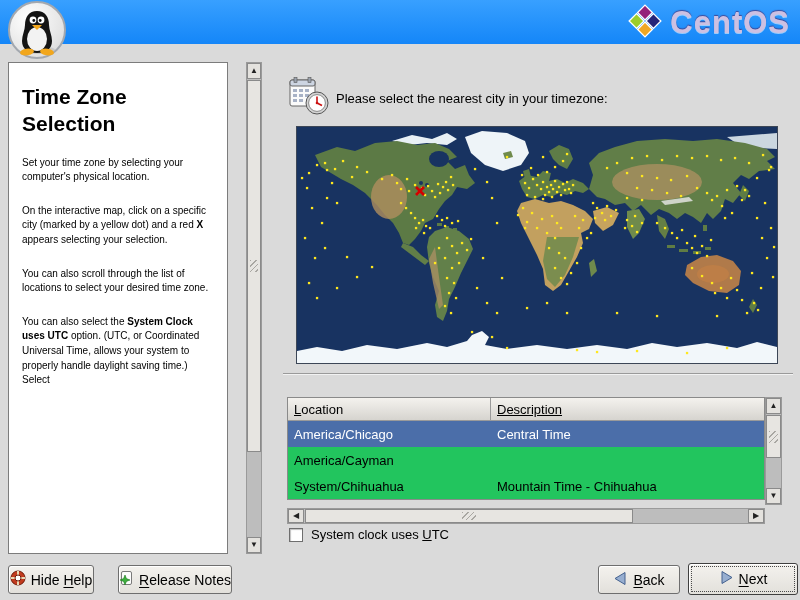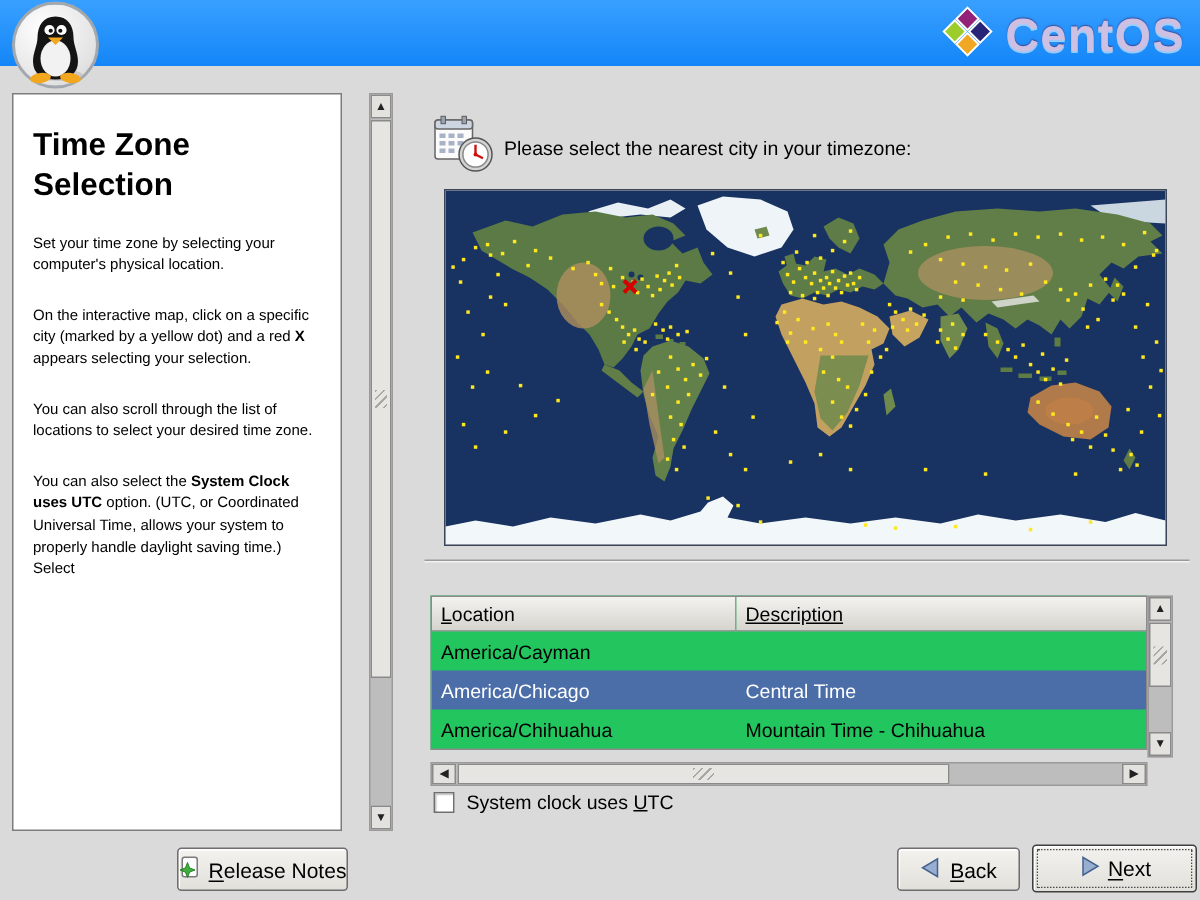--- a/index.html
+++ b/index.html
@@ -453,30 +453,30 @@
   </div>
 
   <div class="hsep"></div>
 
   <div class="tz-table">
     <div class="tz-head">
       <div class="tz-hcell c-loc"><u>L</u>ocation</div>
       <div class="tz-hcell c-desc">Description</div>
     </div>
     <div class="tz-rows">
-        <div class="tz-row">
-          <div class="tz-cell c-loc">America/Cayman</div>
-          <div class="tz-cell c-desc"></div>
-        </div>
         <div class="tz-row selected" style="background: rgb(75, 110, 169);">
           <div class="tz-cell c-loc">America/Chicago</div>
           <div class="tz-cell c-desc">Central Time</div>
         </div>
         <div class="tz-row">
-          <div class="tz-cell c-loc">America/Chihuahua</div>
+          <div class="tz-cell c-loc">America/Cayman</div>
+          <div class="tz-cell c-desc"></div>
+        </div>
+        <div class="tz-row">
+          <div class="tz-cell c-loc">System/Chihuahua</div>
           <div class="tz-cell c-desc">Mountain Time - Chihuahua</div>
         </div>
       </div>
   </div>
 
   <div class="sb" style="left:765px;top:397px;width:17px;height:108px;">
     <div class="sb-btn" style="left:0;top:0;width:15px;height:16px;">▲</div>
     <div class="sb-thumb" style="left:0;top:17px;width:15px;height:43px;">
         <div class="grip-v"></div>
       </div>
@@ -489,20 +489,31 @@
         <div class="grip-h"></div>
       </div>
     <div class="sb-btn" style="left:460px;top:0;width:16px;height:14px;">▶</div>
   </div>
 
   <div class="utc-row">
     <div class="checkbox" id="utc-box"></div>
     <div class="utc-label">System clock uses <u>U</u>TC</div>
   </div>
 
+  <div class="btn" style="left:8px;top:565px;width:86px;" id="btn-hide-help">
+    <span>
+      <svg width="16" height="16" viewBox="0 0 16 16">
+        <circle cx="8" cy="8" r="7" fill="#c23a1d" stroke="#6d1d0b"></circle>
+        <line x1="8" y1="1" x2="8" y2="15" stroke="#e9d9b4" stroke-width="2"></line>
+        <line x1="1" y1="8" x2="15" y2="8" stroke="#e9d9b4" stroke-width="2"></line>
+        <circle cx="8" cy="8" r="3" fill="#fff" stroke="#6d1d0b"></circle>
+      </svg>
+    </span>
+    <span>Hide <u>H</u>elp</span>
+  </div>
 
   <div class="btn" style="left:598px;top:565px;width:82px;" id="btn-back">
     <span>
       <svg width="15" height="15" viewBox="0 0 15 15">
         <polygon points="12,1.5 12,13.5 2,7.5" fill="#97aed0" stroke="#44618e"></polygon>
       </svg>
     </span>
     <span><u>B</u>ack</span>
   </div>
 

